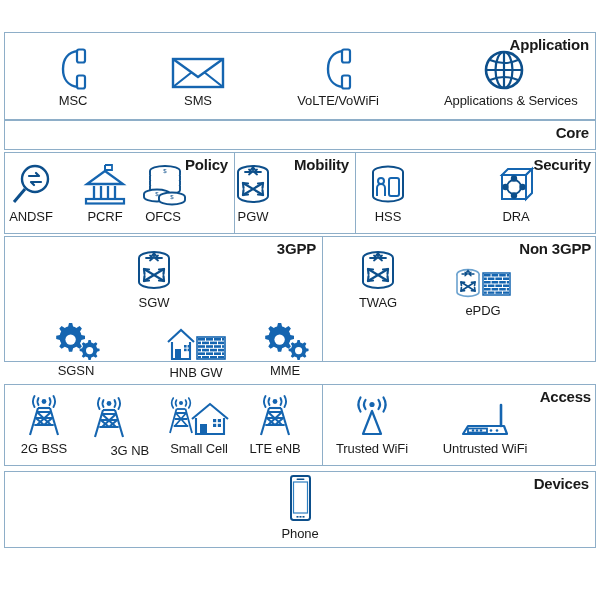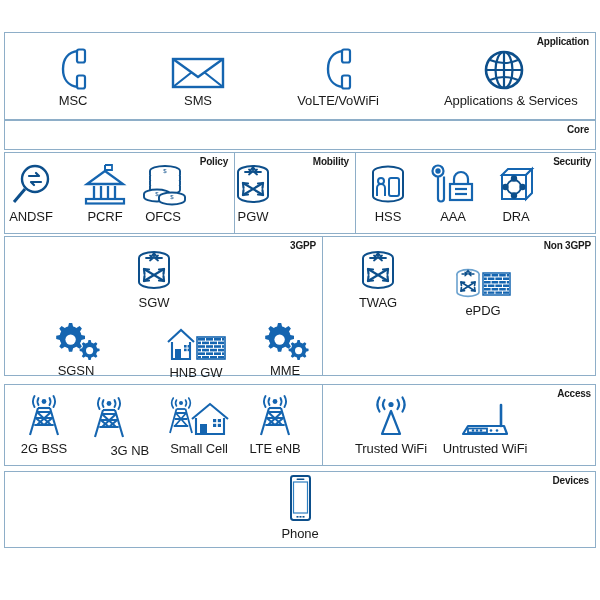--- a/index.html
+++ b/index.html
@@ -24,21 +24,21 @@
   .panel {
     position: absolute;
     top: 0;
     height: 100%;
     border-right: 1px solid #8eaec8;
   }
   .panel.last { border-right: none; }
   .band-title {
     position: absolute;
     right: 6px; top: 3px;
-    font-size: 10px;
+    font-size: 15px;
     font-weight: bold;
     color: #1a1a1a;
     letter-spacing: -0.2px;
     white-space: nowrap;
   }
   .node {
     position: absolute;
     text-align: center;
     width: 110px;
   }
@@ -53,21 +53,21 @@
     font-size: 13px;
     color: #1a1a1a;
     margin-top: 2px;
     white-space: nowrap;
     letter-spacing: -0.1px;
   }
   
   #band-application { top: 0;   height: 88px; }
   #band-core        { top: 88px;  height: 30px; }
   #band-coremid     { top: 120px; height: 82px; }
-  #band-3gpp        { top: 204px; height: 140px; }
+  #band-3gpp        { top: 204px; height: 126px; }
   #band-access      { top: 352px; height: 82px; }
   #band-devices     { top: 439px; height: 77px; }
 </style>
 </head>
 <body>
 
 <div id="diagram">
 
   <div class="band" id="band-application">
     <div class="band-title">Application</div>
@@ -227,38 +227,20 @@
             <g fill="none" stroke="#1565b0" stroke-width="2">
               <circle cx="15" cy="18" r="3"></circle>
               <path d="M11 33 v-8 a4 4 0 0 1 8 0 v8"></path>
               <rect x="23" y="15" width="10" height="18" rx="2"></rect>
             </g>
           </svg>
         </div>
         <div class="caption">HSS</div>
       </div>
 
-      <div class="node" style="left:57px; top:8px; width:80px;">
-        <div class="glyph">
-          <svg width="54" height="44" viewBox="0 0 54 44">
-            <g fill="none" stroke="#1565b0" stroke-width="2.2">
-              <circle cx="12" cy="8" r="5.5"></circle>
-              <circle cx="12" cy="8" r="1.6" fill="#1565b0"></circle>
-              <path d="M12 13.5 v22 a3 3 0 0 0 6 0 v-22"></path>
-            </g>
-            <g fill="none" stroke="#1565b0" stroke-width="2.2">
-              <path d="M28 21 v-5 a7 7 0 0 1 14 0 v5"></path>
-              <rect x="24" y="21" width="22" height="16"></rect>
-              <line x1="29" y1="26" x2="41" y2="26"></line>
-              <line x1="29" y1="31" x2="41" y2="31"></line>
-            </g>
-          </svg>
-        </div>
-        <div class="caption">AAA</div>
-      </div>
 
       <div class="node" style="left:120px; top:8px; width:80px;">
         <div class="glyph">
           <svg width="44" height="44" viewBox="0 0 44 44">
             <g fill="#ffffff" stroke="#1565b0" stroke-width="2">
               <path d="M8 12 L14 6 H38 L32 12 Z"></path>
               <path d="M38 6 V30 L32 36 V12 Z"></path>
               <rect x="8" y="12" width="24" height="24"></rect>
             </g>
             <g fill="none" stroke="#0d4f8b" stroke-width="1.8">
@@ -566,21 +548,21 @@
             <path d="M25 13 L33 40"></path>
             <path d="M12 17 h14 M10.8 23 h16.4 M9.3 30 h19.4"></path>
             <path d="M12 17 L26 30 M26 17 L12 30 M10.8 23 L19 30 M27.2 23 L19 30"></path>
             <path d="M13 13 h12"></path>
           </g>
         </svg>
       </div>
       <div class="caption">LTE eNB</div>
     </div>
 
-    <div class="node" style="left:341px; top:8px; width:90px;">
+    <div class="node" style="left:322px; top:8px; width:90px;">
       <div class="glyph">
         <svg width="44" height="44" viewBox="0 0 44 44">
           <g fill="none" stroke="#1565b0" stroke-width="2.2" stroke-linecap="round">
             <path d="M15.5 14 a8 8 0 0 1 0 -9"></path>
             <path d="M10.5 16.5 a13.5 13.5 0 0 1 0 -14"></path>
             <path d="M28.5 14 a8 8 0 0 0 0 -9"></path>
             <path d="M33.5 16.5 a13.5 13.5 0 0 0 0 -14"></path>
           </g>
           <circle cx="22" cy="9.5" r="2.6" fill="#1565b0"></circle>
           <path d="M22 16 L13 39 H31 Z" fill="none" stroke="#1565b0" stroke-width="2.2" stroke-linejoin="round"></path>

